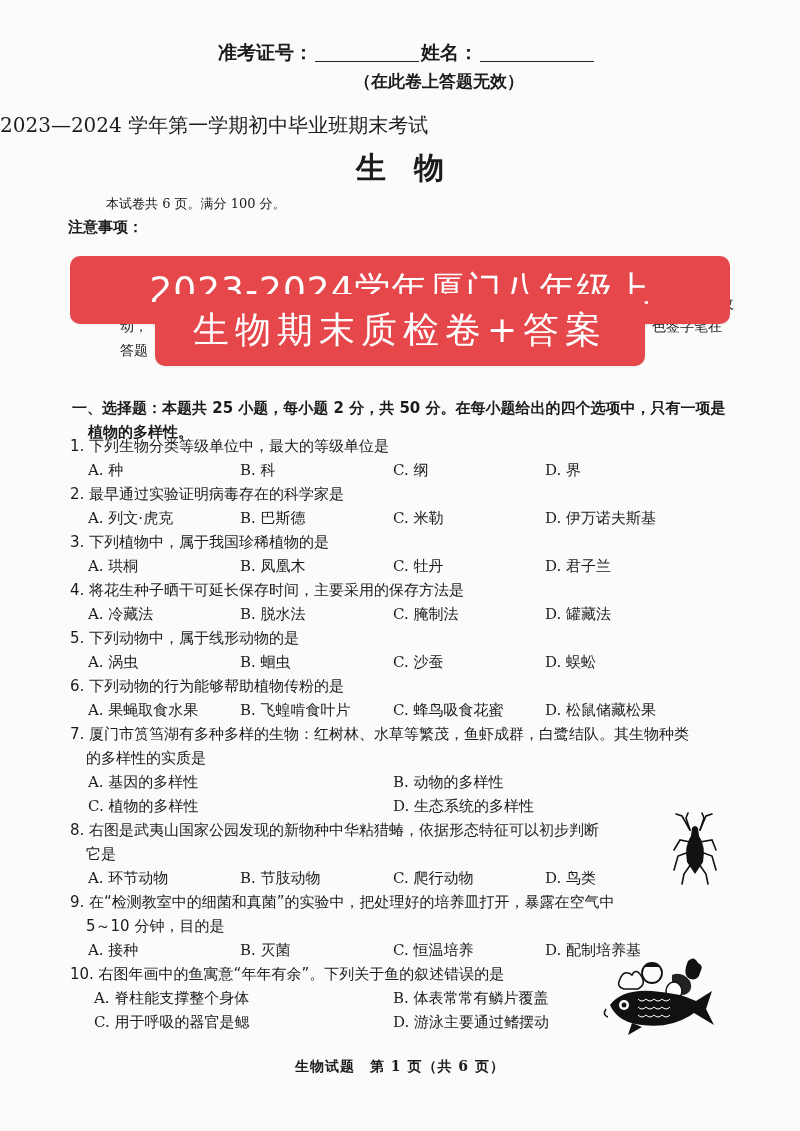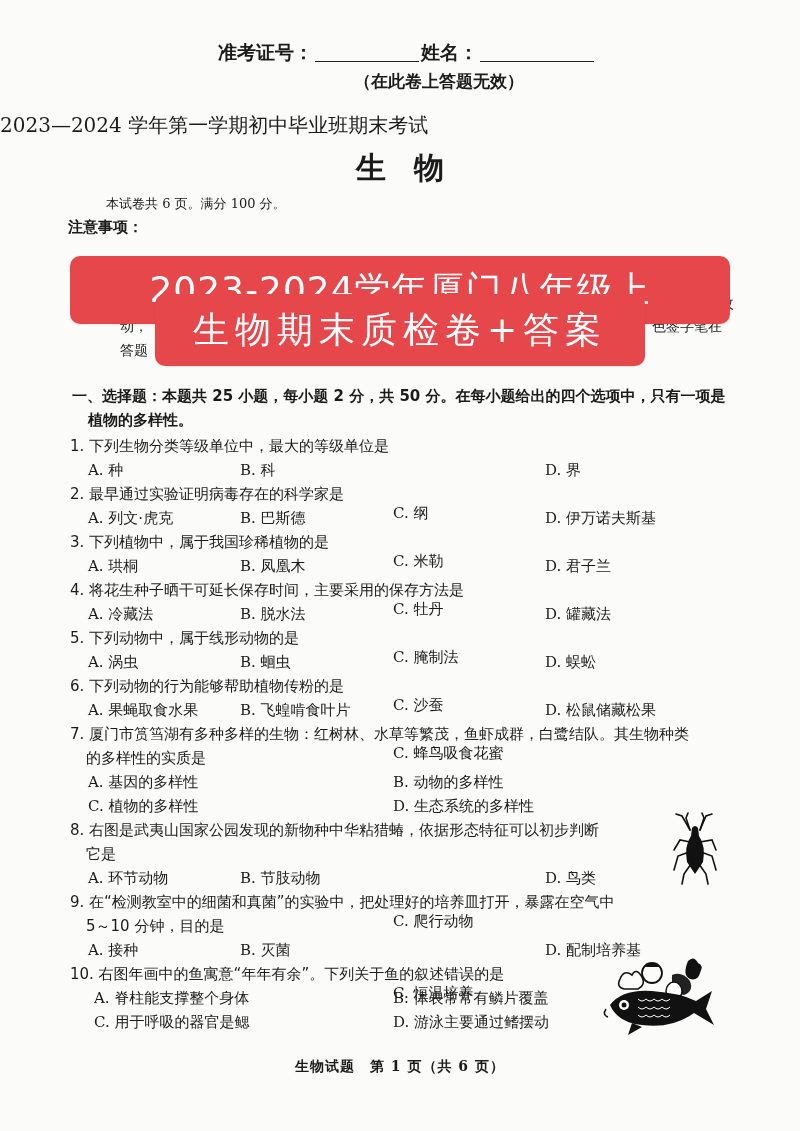--- a/index.html
+++ b/index.html
@@ -27,25 +27,25 @@
 
     .banner {
       position: absolute; background: #e5474b; border-radius: 10px;
       color: #fff; font-family: "DejaVu Sans", sans-serif;
       display: flex; align-items: center; justify-content: center;
       box-shadow: 0 1px 2px rgba(0,0,0,0.08);
     }
     .banner-1 { left: 70px; top: 228px; width: 660px; height: 68px; font-size: 36px; letter-spacing: 1px; margin-top: 28px; }
     .banner-2 { left: 155px; top: 294px; width: 490px; height: 72px; font-size: 36px; letter-spacing: 6px; }
 
-    .section-head { left: 72px; font-size: 15px; font-weight: bold; font-family: "DejaVu Sans", sans-serif; }
+    .section-head { left: 72px; font-size: 15px; font-weight: bold; font-family: "DejaVu Sans", sans-serif; margin-top: 12px; }
     .q { left: 70px; font-size: 15px; font-family: "DejaVu Sans", sans-serif; }
     .qi { left: 86px; font-size: 15px; font-family: "DejaVu Sans", sans-serif; }
     .opt { font-size: 15px; font-family: "DejaVu Serif", serif; }
-    .optA { left: 88px; } .optB { left: 240px; } .optC { left: 393px; margin-top: 43px; } .optD { left: 545px; }
+    .optA { left: 88px; } .optB { left: 240px; } .optC { left: 393px; } .optD { left: 545px; }
     .optB2 { left: 393px; }
 
     .footer { top: 1058px; left: 0; width: 800px; text-align: center; font-size: 14px; font-weight: bold; letter-spacing: 1px; }
 
     .fig { position: absolute; }
   </style>
 </head>
 <body>
 
 <div class="page">

